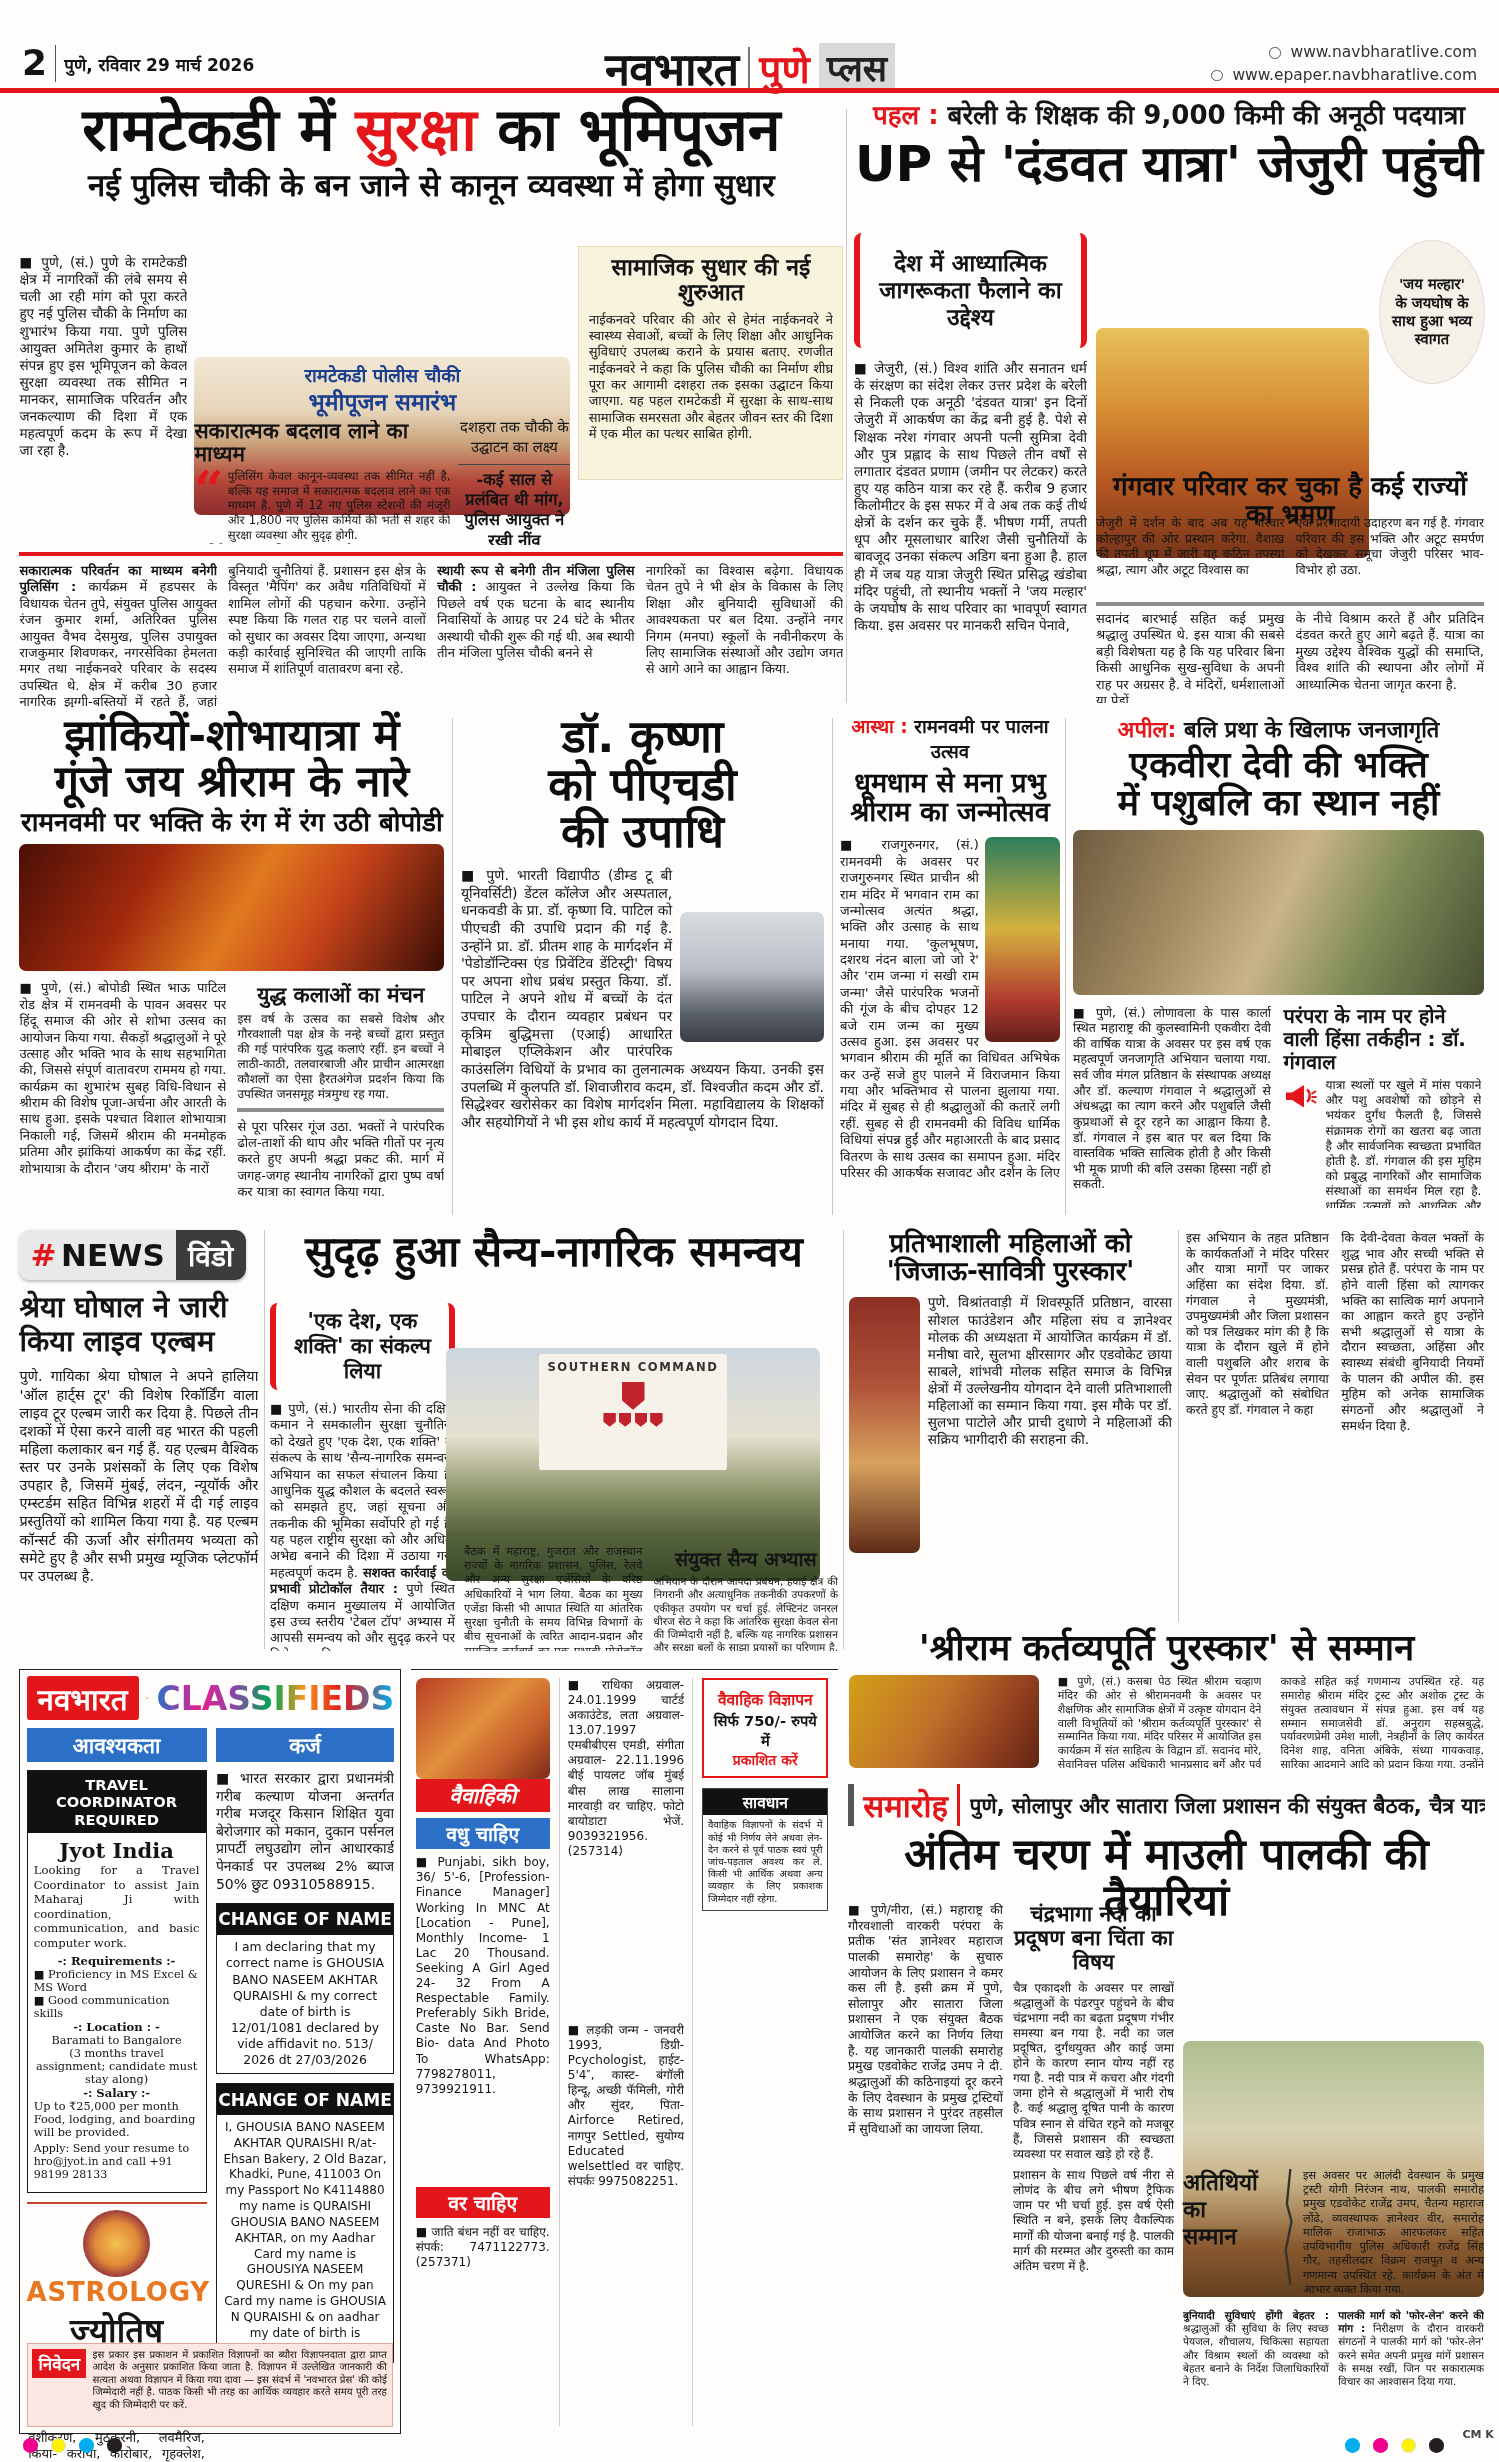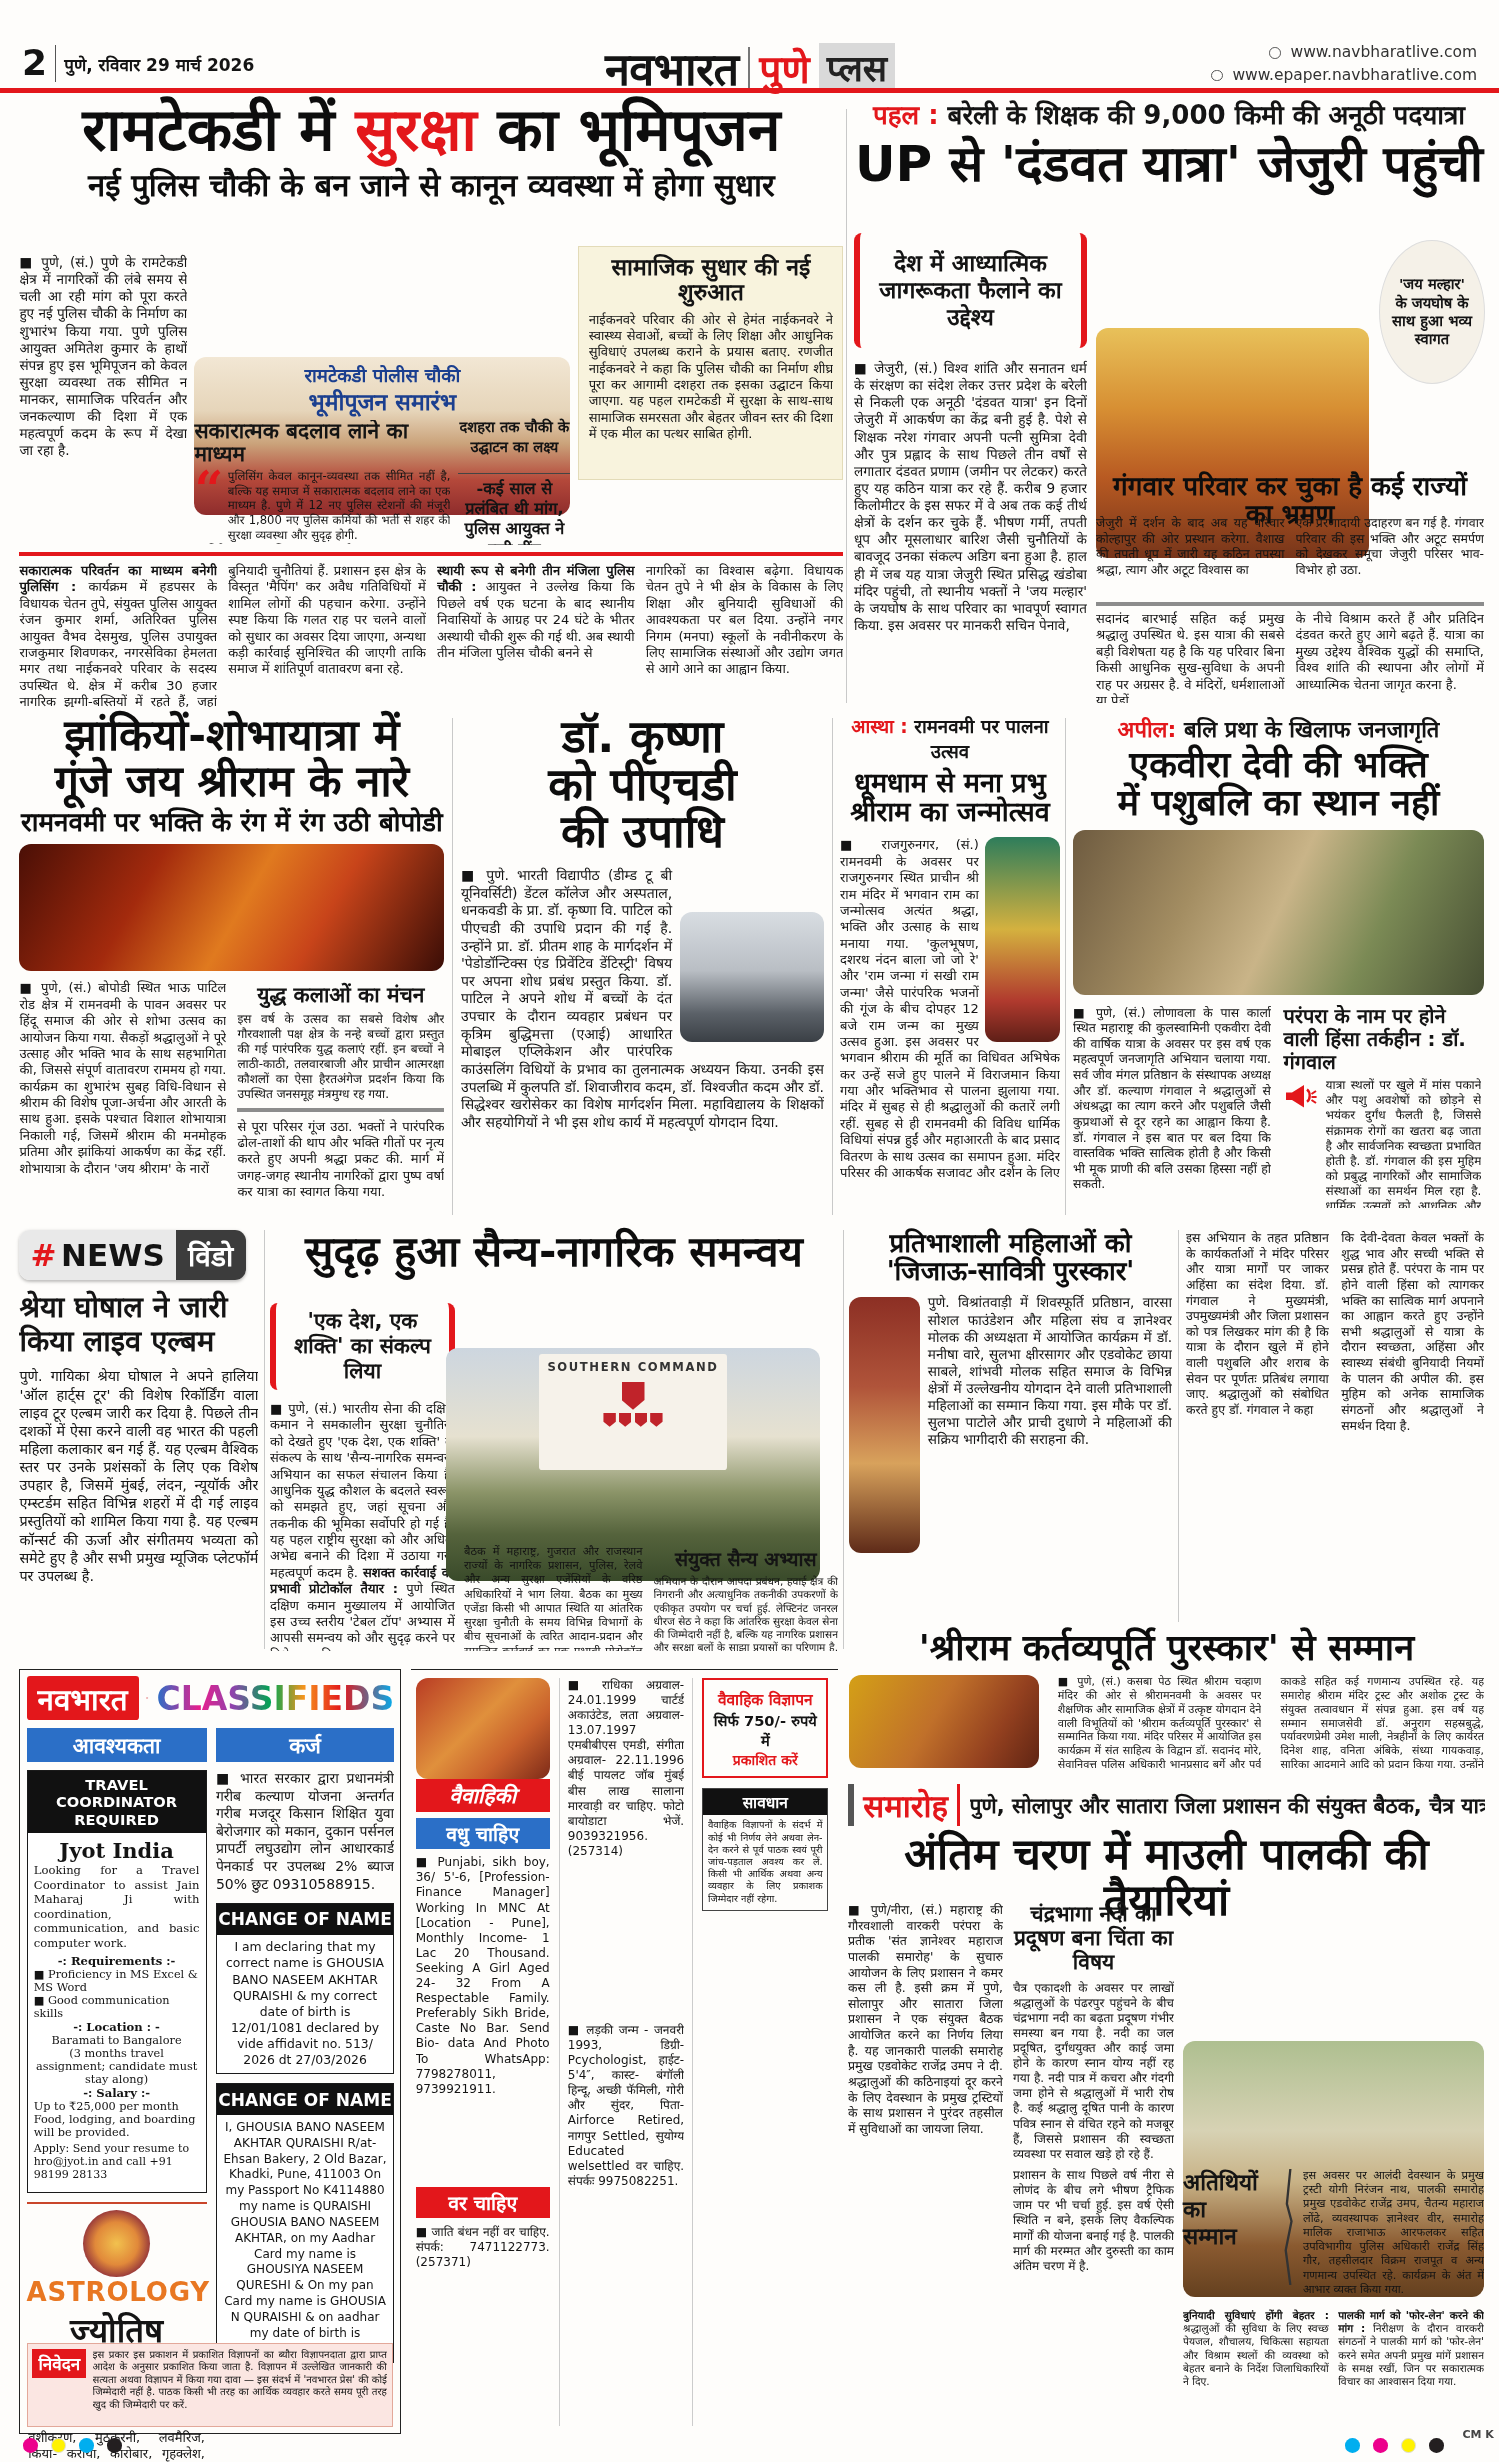--- a/index.html
+++ b/index.html
@@ -3,21 +3,21 @@
 <meta charset="utf-8">
 <style>
   *{box-sizing:border-box;margin:0;padding:0}
   body{margin:0;background:#dcdcdc;font-family:"DejaVu Sans","Liberation Sans",sans-serif}
   .page{position:relative;width:1500px;height:2462px;margin:0 auto;background:#fefdfb;color:#141414;overflow:hidden}
   .abs{position:absolute}
   .j{text-align:justify;line-height:1.26;overflow:hidden}
   .hl{font-weight:800;text-align:center;line-height:1.06;color:#0d0d0d}
   .red{color:#e3171b}
   .b{font-weight:800}
-  .photo{position:relative;overflow:hidden;border-radius:12px}
+  .photo{position:relative;overflow:hidden;border-radius:7px}
   .redrule{background:#e3171b}
   .grayrule{background:#8c8c8c}
   .vline{position:absolute;width:0.8px;background:#c9c9c9}
   .bracketbox{border-left:6.2px solid #e3171b;border-right:6.2px solid #e3171b;border-radius:7.8px;display:flex;align-items:center;justify-content:center;text-align:center;font-weight:800;padding:4.7px 7.8px;line-height:1.18}
   .bluebar{background:#2b6fc7;color:#fff;font-weight:800;text-align:center;display:flex;align-items:center;justify-content:center}
   .redbar{background:#e3171b;color:#fff;font-weight:800;text-align:center;display:flex;align-items:center;justify-content:center}
   .blackbar{background:#111;color:#fff;font-weight:800;text-align:center;display:flex;align-items:center;justify-content:center}
   .boxed{border:1.6px solid #1a1a1a;background:#fff}
   .quotemark{font-family:"DejaVu Serif","Liberation Serif",serif;font-size:50px;color:#e3171b;line-height:.6;float:left;margin:6.2px 4.7px 0 0;font-weight:800}
   .cream{background:#f8f3dd;border:0.8px solid #e3dbb8}
@@ -69,21 +69,21 @@
     </div>
     <div class="abs" style="left:175px;top:321px;width:256px;height:124px;overflow:hidden">
       <div style="font-size:21px;font-weight:800;line-height:1.1">सकारात्मक बदलाव लाने का माध्यम</div>
       <div style="margin-top:3.1px">
         <span class="quotemark">“</span>
         <span class="j" style="font-size:11.6px;display:block">पुलिसिंग केवल कानून-व्यवस्था तक सीमित नहीं है, बल्कि यह समाज में सकारात्मक बदलाव लाने का एक माध्यम है. पुणे में 12 नए पुलिस स्टेशनों की मंजूरी और 1,800 नए पुलिस कर्मियों की भर्ती से शहर की सुरक्षा व्यवस्था और सुदृढ़ होगी.</span>
         <span style="font-size:11.6px;font-weight:800">-अमितेश कुमार, पुलिस आयुक्त, पुणे</span>
       </div>
     </div>
     <div class="abs" style="left:439px;top:317px;width:112px;height:129px;text-align:center;overflow:hidden">
-      <div style="font-size:14.7px;font-weight:700;border-bottom:1.6px solid #444;padding-bottom:17px">दशहरा तक चौकी के उद्घाटन का लक्ष्य</div>
+      <div style="font-size:14.7px;font-weight:400;border-bottom:1.6px solid #444;padding-bottom:8px">दशहरा तक चौकी के उद्घाटन का लक्ष्य</div>
       <div style="font-size:16.3px;font-weight:800;margin-top:4.7px;line-height:1.25">-कई साल से प्रलंबित थी मांग, पुलिस आयुक्त ने रखी नींव</div>
     </div>
     <div class="abs cream" style="left:559px;top:147px;width:265px;height:234px;padding:7.8px 9.3px;overflow:hidden">
       <div style="font-size:23px;font-weight:800;text-align:center;line-height:1.1">सामाजिक सुधार की नई शुरुआत</div>
       <div class="j" style="font-size:13px;margin-top:6.2px">नाईकनवरे परिवार की ओर से हेमंत नाईकनवरे ने स्वास्थ्य सेवाओं, बच्चों के लिए शिक्षा और आधुनिक सुविधाएं उपलब्ध कराने के प्रयास बताए. रणजीत नाईकनवरे ने कहा कि पुलिस चौकी का निर्माण शीघ्र पूरा कर आगामी दशहरा तक इसका उद्घाटन किया जाएगा. यह पहल रामटेकडी में सुरक्षा के साथ-साथ सामाजिक समरसता और बेहतर जीवन स्तर की दिशा में एक मील का पत्थर साबित होगी.</div>
     </div>
     <div class="abs redrule" style="left:0;top:453px;width:824px;height:3.9px"></div>
     <div class="abs" style="left:0;top:464px;width:824px;height:144px;display:flex;gap:11px">
       <div class="j clamp" style="width:198px;font-size:13px">
         <span class="b">सकारात्मक परिवर्तन का माध्यम बनेगी पुलिसिंग :</span>

